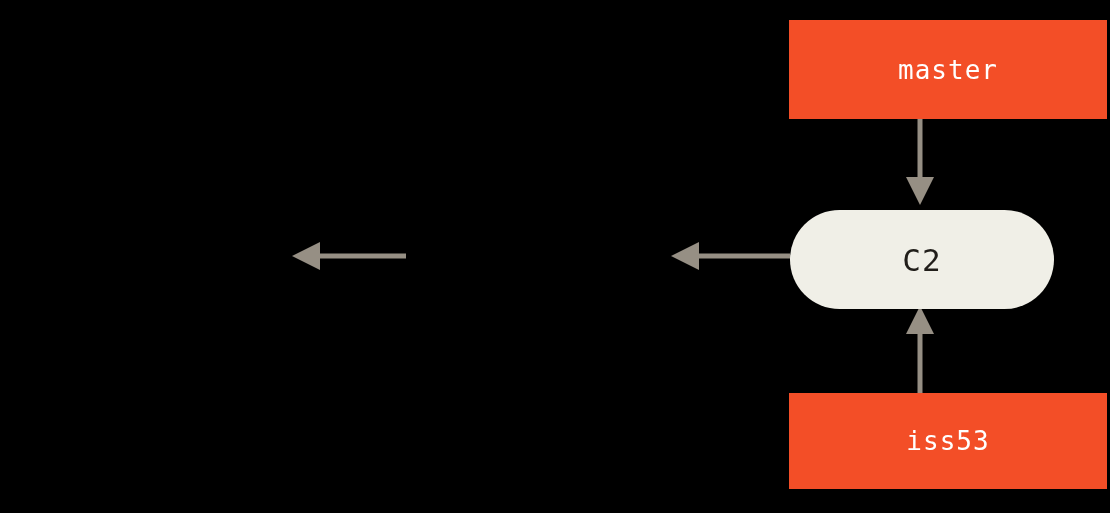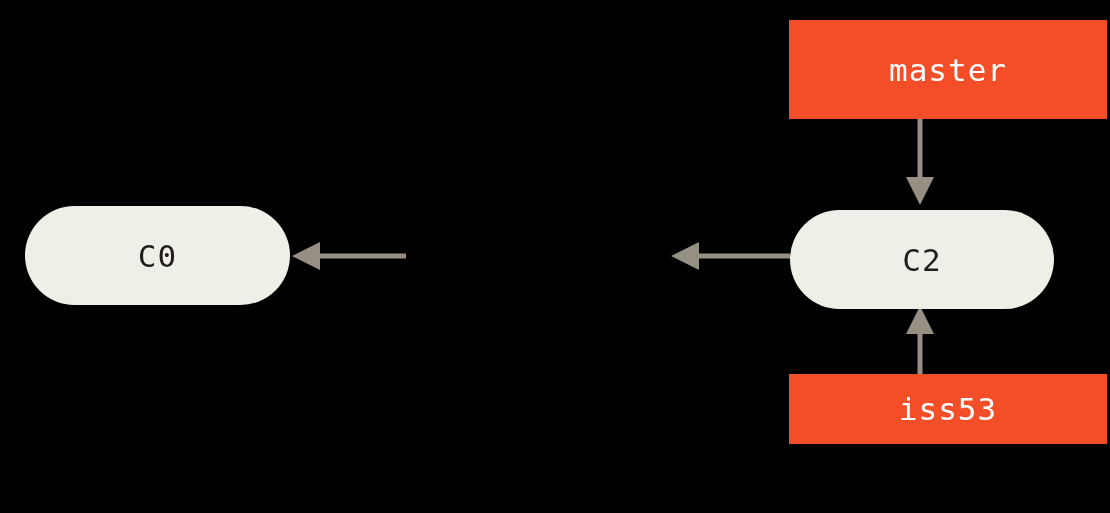--- a/index.html
+++ b/index.html
@@ -38,25 +38,25 @@
   .branch{
     position:absolute;
     left:789px;
     width:318px;
     height:99px;
     background:var(--branch-fill);
     display:flex;
     align-items:center;
     justify-content:center;
     color:var(--branch-text);
-    font-size:31px;
+    font-size:26px;
     letter-spacing:1px;
   }
   #branch-master{top:20px;}
-  #branch-iss53{top:374px;height:70px;}
+  #branch-iss53{top:393px;height:96px;}
   svg.arrows{
     position:absolute;
     left:0;top:0;
     width:1110px;
     height:513px;
     pointer-events:none;
   }
   svg.arrows line{stroke:var(--arrow);stroke-width:5;}
   svg.arrows polygon{fill:var(--arrow);}
 </style>
@@ -85,23 +85,20 @@
     <g>
       <line x1="920" y1="393" x2="920" y2="332"></line>
       <polygon points="920,306 906,334 934,334"></polygon>
     </g>
   </svg>
 
   <div class="branch" id="branch-master">
     <span>master</span>
   </div>
 
-  <div class="commit" id="commit-c0">
-    <span>C0</span>
-  </div>
 
 
   <div class="commit" id="commit-c2">
     <span>C2</span>
   </div>
 
   <div class="branch" id="branch-iss53">
     <span>iss53</span>
   </div>
 

